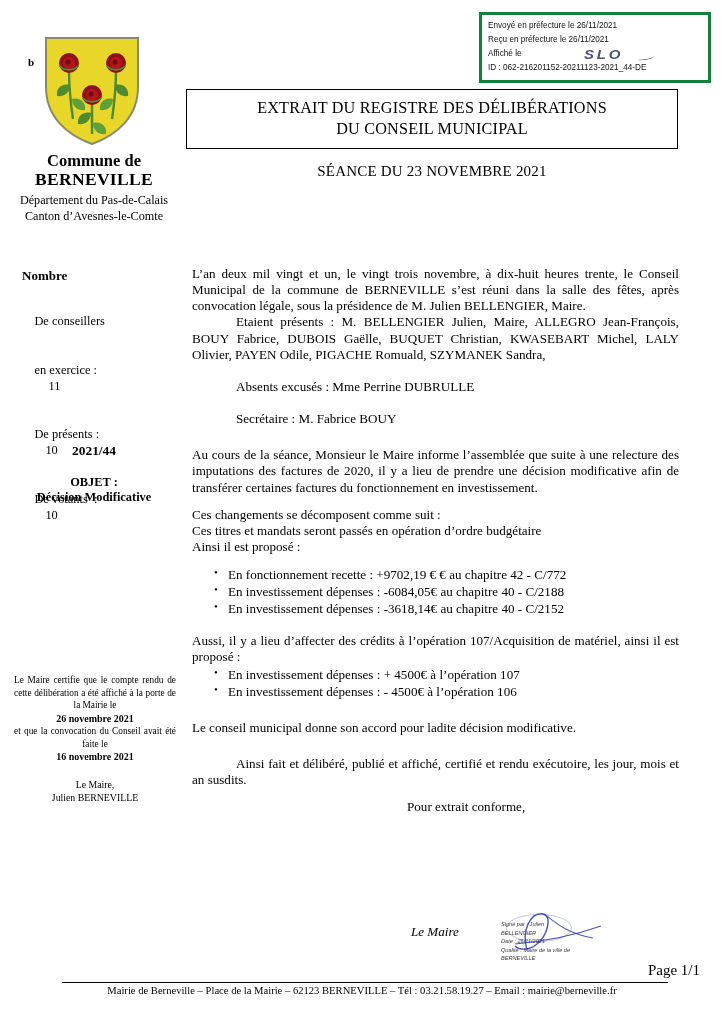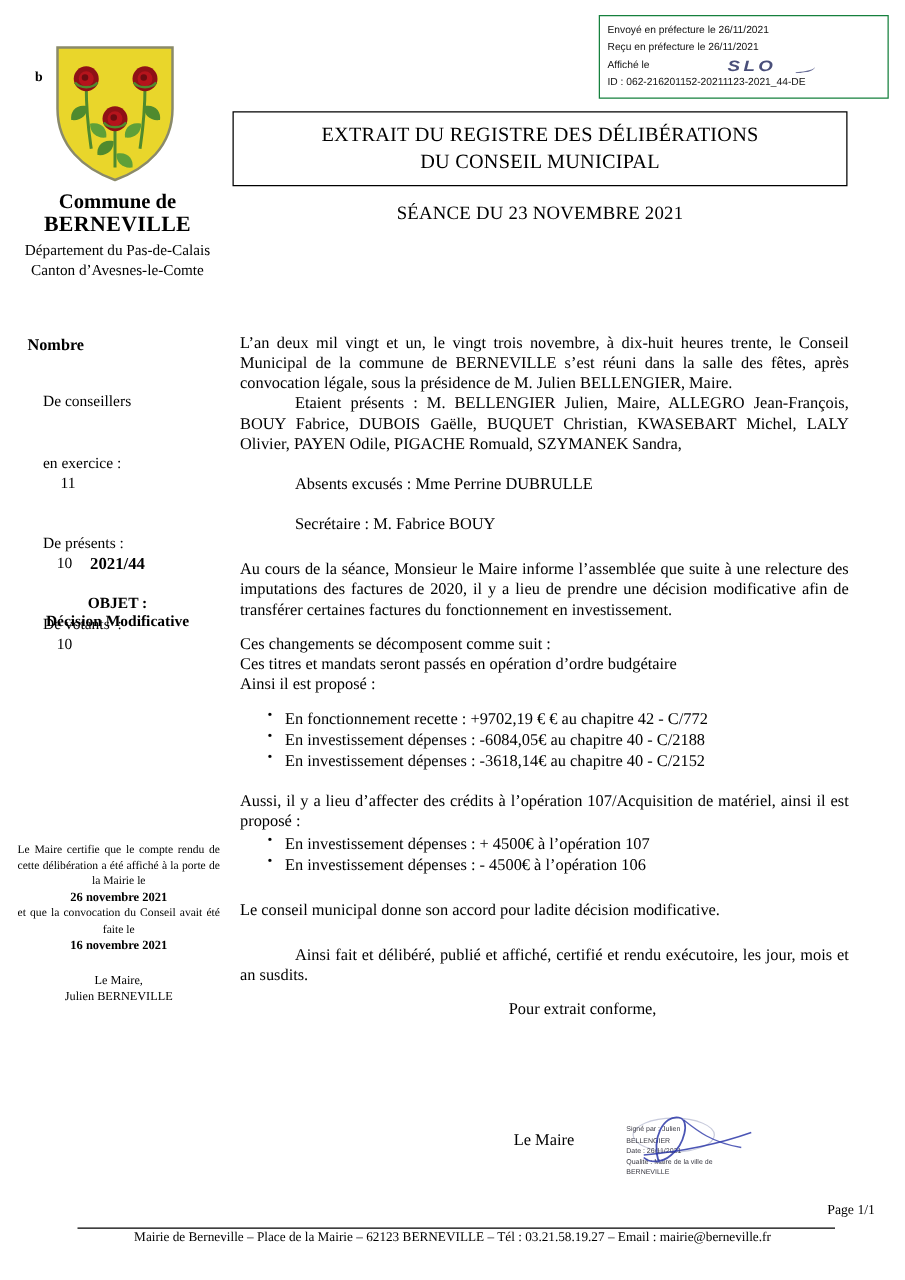--- a/index.html
+++ b/index.html
@@ -16,21 +16,21 @@
     color: #000000;
     overflow: hidden;
   }
 
   
   .prefecture-box {
     position: absolute;
     left: 479px;
     top: 12px;
     width: 232px;
-    border: 1px solid #15803d;
+    border: 3px solid #15803d;
     padding: 4px 6px 5px 6px;
     box-sizing: border-box;
     font-family: "Liberation Sans", "DejaVu Sans", sans-serif;
     font-size: 8.2px;
     line-height: 1.72;
     color: #111;
   }
   .prefecture-box .pline { white-space: nowrap; position: relative; }
   .slo-mark {
     position: absolute;
@@ -198,23 +198,24 @@
     line-height: 1.7;
   }
   ul.bul.tight li { padding-left: 36px; }
   ul.bul.tight li::before { left: 22px; font-size: 11px; line-height: 1.4; }
   .pour-extrait { text-indent: 0; padding-left: 215px; }
 
   
   .sig-wrap {
     position: absolute;
     left: 411px;
-    top: 900px;
+    top: 920px;
     width: 250px;
     height: 60px;
+    font-style: italic;
   }
   .sig-maire {
     position: absolute;
     left: 0;
     top: 4px;
     font-size: 13.1px;
   }
   .sig-stamp {
     position: absolute;
     left: 90px;
@@ -245,21 +246,21 @@
     overflow: visible;
   }
 
   
   .page-num {
     position: absolute;
     left: 0;
     top: 962px;
     width: 700px;
     text-align: right;
-    font-size: 11px;
+    font-size: 15px;
   }
   .footer-rule {
     position: absolute;
     left: 62px;
     top: 982px;
     width: 606px;
     border-top: 1px solid #000;
   }
   .footer-text {
     position: absolute;

